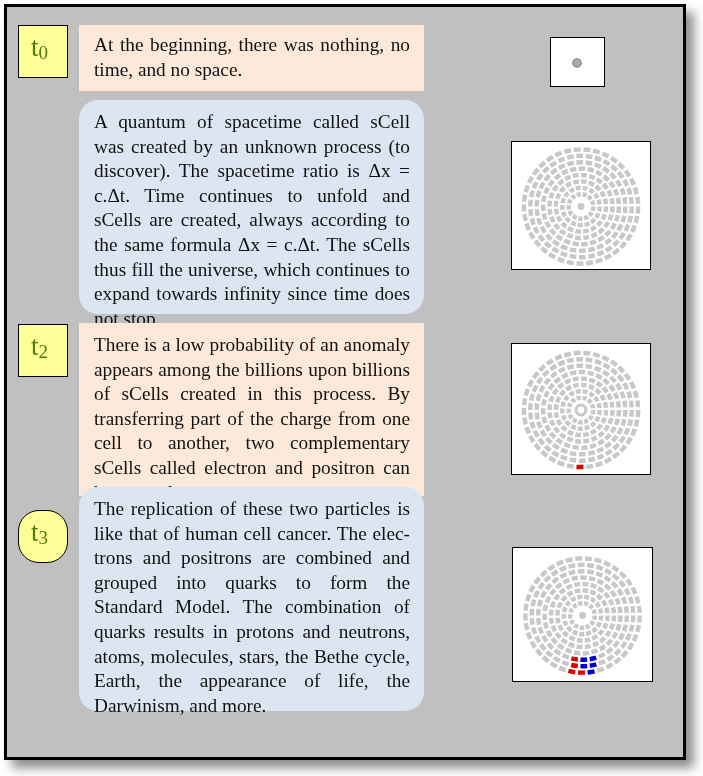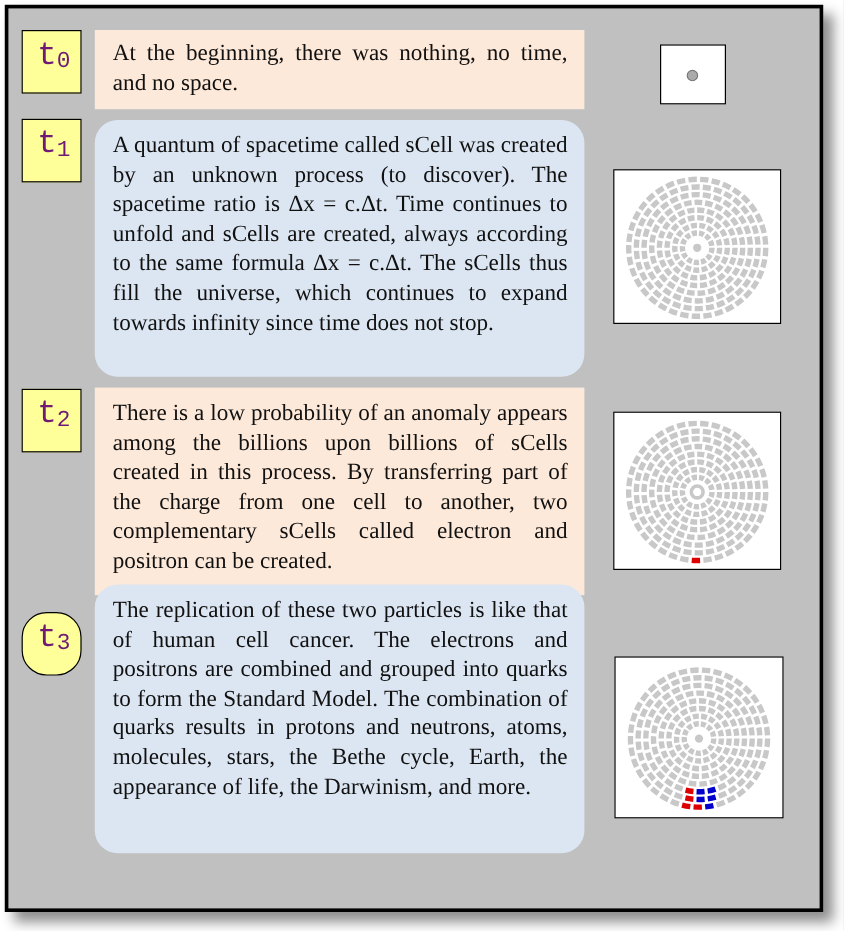--- a/index.html
+++ b/index.html
@@ -1,23 +1,23 @@
 <!DOCTYPE html>
 <html><head>
 <meta charset="utf-8">
 <style>
   html,body{margin:0;padding:0;background:#ffffff;}
   body{width:703px;height:776px;position:relative;overflow:hidden;font-family:"DejaVu Serif",serif;}
   .frame{position:absolute;left:4px;top:4px;width:676px;height:750px;background:#c0c0c0;border:3px solid #000;
     box-shadow:8px 8px 10px rgba(0,0,0,0.45);}
   .row-label{position:absolute;left:11px;width:50px;height:53px;background:#ffff99;border:1px solid #000;
-    font-family:Liberation Mono, monospace;font-size:27px;color:#701a75;box-sizing:border-box;}
+    font-family:Liberation Serif, serif;font-size:27px;color:#4d7c0f;box-sizing:border-box;}
   .row-label .t{position:absolute;left:12px;top:6px;}
   .row-label sub{font-size:19px;vertical-align:baseline;position:relative;top:3px;}
-  .textbox{position:absolute;left:72px;width:408px;box-sizing:border-box;padding:8px 14px 8px 15px;
+  .textbox{position:absolute;left:72px;width:345px;box-sizing:border-box;padding:8px 14px 8px 15px;
     font-family:"Liberation Serif",serif;font-size:19.3px;line-height:24.6px;color:#111;text-align:justify;
     text-align-last:left;hyphens:manual;}
   .peach{background:#fde9d9;}
   .blue{background:#dce6f2;border-radius:19px;}
   .pic{position:absolute;background:#fff;border:1px solid #000;box-sizing:border-box;}
   .pic svg{display:block;width:100%;height:100%;}
 </style>
 </head>
 <body>
 
@@ -28,23 +28,20 @@
   </div>
   <div class="textbox peach" style="top:18px;height:66px;padding-top:8px;">
     <span>At the beginning, there was nothing, no time, and no space.</span>
   </div>
   <div class="pic" style="left:543px;top:30px;width:55px;height:50px;">
     <svg viewBox="0 0 55 50">
       <circle cx="27" cy="26" r="4.5" fill="#aaaaaa" stroke="#777" stroke-width="1"></circle>
     </svg>
   </div>
 
-  <div class="row-label" style="top:92px;">
-    <span class="t"><span>t</span><sub>1</sub></span>
-  </div>
   <div class="textbox blue" style="top:93px;height:214px;padding-top:10px;">
     <span>A quantum of spacetime called sCell was created by an unknown process (to discover). The spacetime ratio is Δx = c.Δt. Time continues to unfold and sCells are created, always according to the same formula Δx = c.Δt. The sCells thus fill the universe, which continues to expand towards infinity since time does not stop.</span>
   </div>
   <div class="pic" style="left:504px;top:134px;width:140px;height:129px;">
     <svg class="disk" viewBox="0 0 140 129">
         <circle cx="70" cy="65.5" r="3.5" fill="#c8c8c8"></circle>
         <path d="M82.50,65.50 A12.5,12.5 0 0 1 81.75,69.76" fill="none" stroke="#c8c8c8" stroke-width="4.55"></path>
         <path d="M81.07,71.31 A12.5,12.5 0 0 1 78.42,74.74" fill="none" stroke="#c8c8c8" stroke-width="4.55"></path>
         <path d="M77.10,75.79 A12.5,12.5 0 0 1 73.17,77.59" fill="none" stroke="#c8c8c8" stroke-width="4.55"></path>
         <path d="M71.51,77.91 A12.5,12.5 0 0 1 67.18,77.68" fill="none" stroke="#c8c8c8" stroke-width="4.55"></path>

